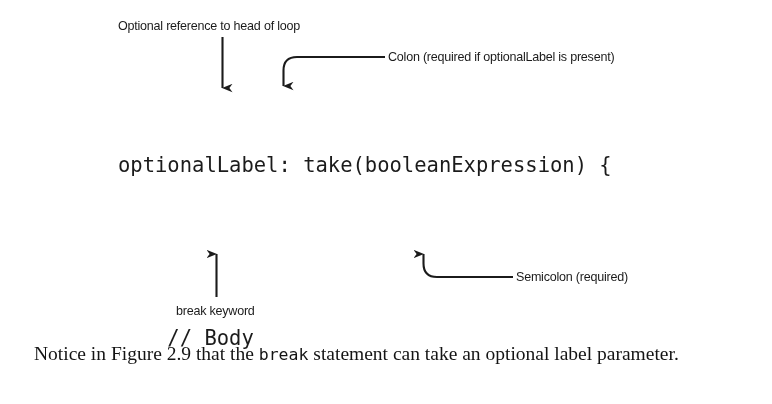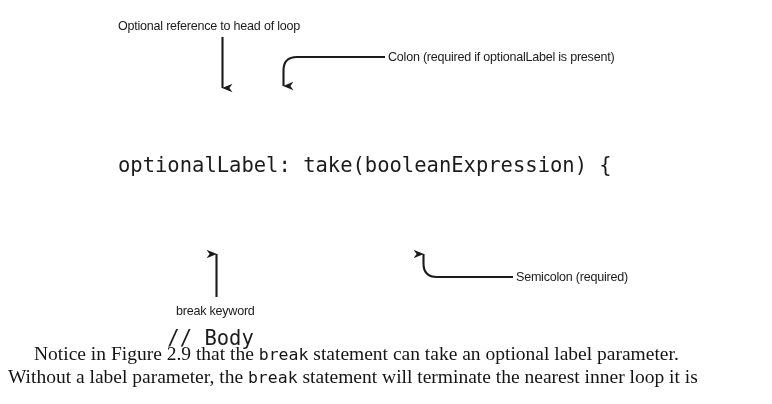--- a/index.html
+++ b/index.html
@@ -110,18 +110,15 @@
 
     <path d="M513,277 L437,277 Q423.5,277 423.5,263.5 L423.5,254" fill="none" stroke="#1b1b1b" stroke-width="2.1" marker-end="url(#arrowUp)"></path>
 
     <path d="M216.5,297 L216.5,254" fill="none" stroke="#1b1b1b" stroke-width="2.1" marker-end="url(#arrowUp)"></path>
   </svg>
 
   <div class="body-para">
     <div>
       <span class="indent"></span><span>Notice in Figure 2.9 that the </span><span class="mono-inline">break</span><span> statement can take an optional label parameter.</span>
     </div>
-    <div>
-      <span>Without a label parameter, the </span><span class="mono-inline">break</span><span> statement will terminate the nearest inner loop it is</span>
-    </div>
   </div>
 
 </div>
 
 </body></html>

